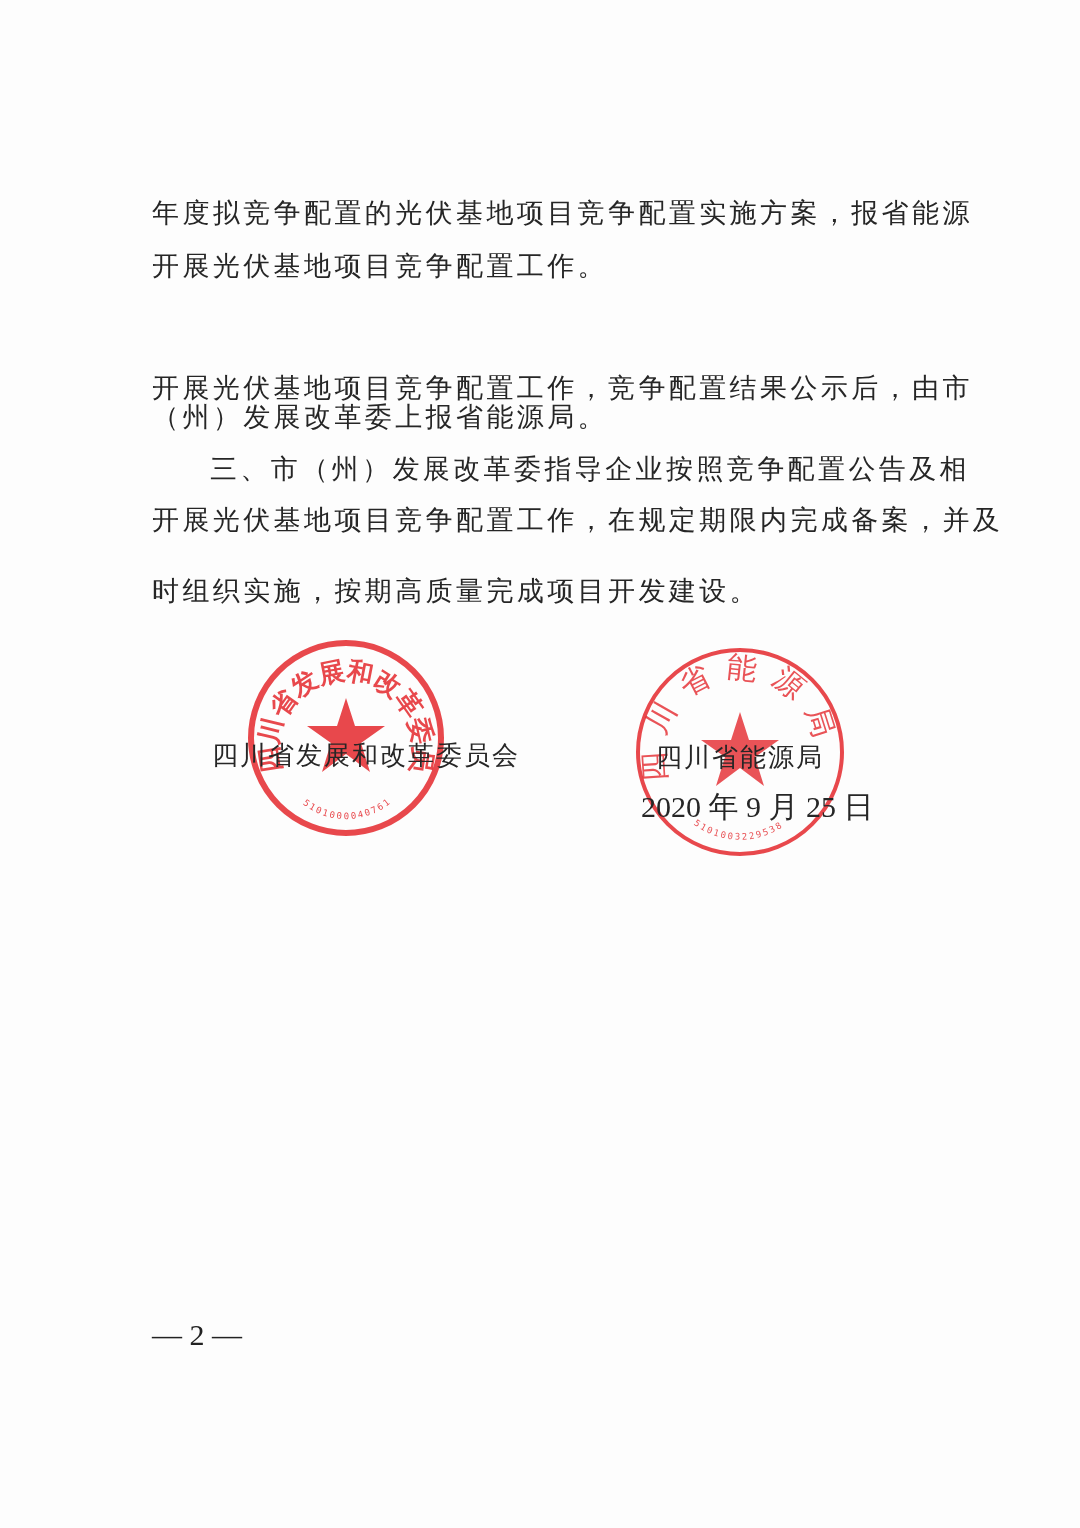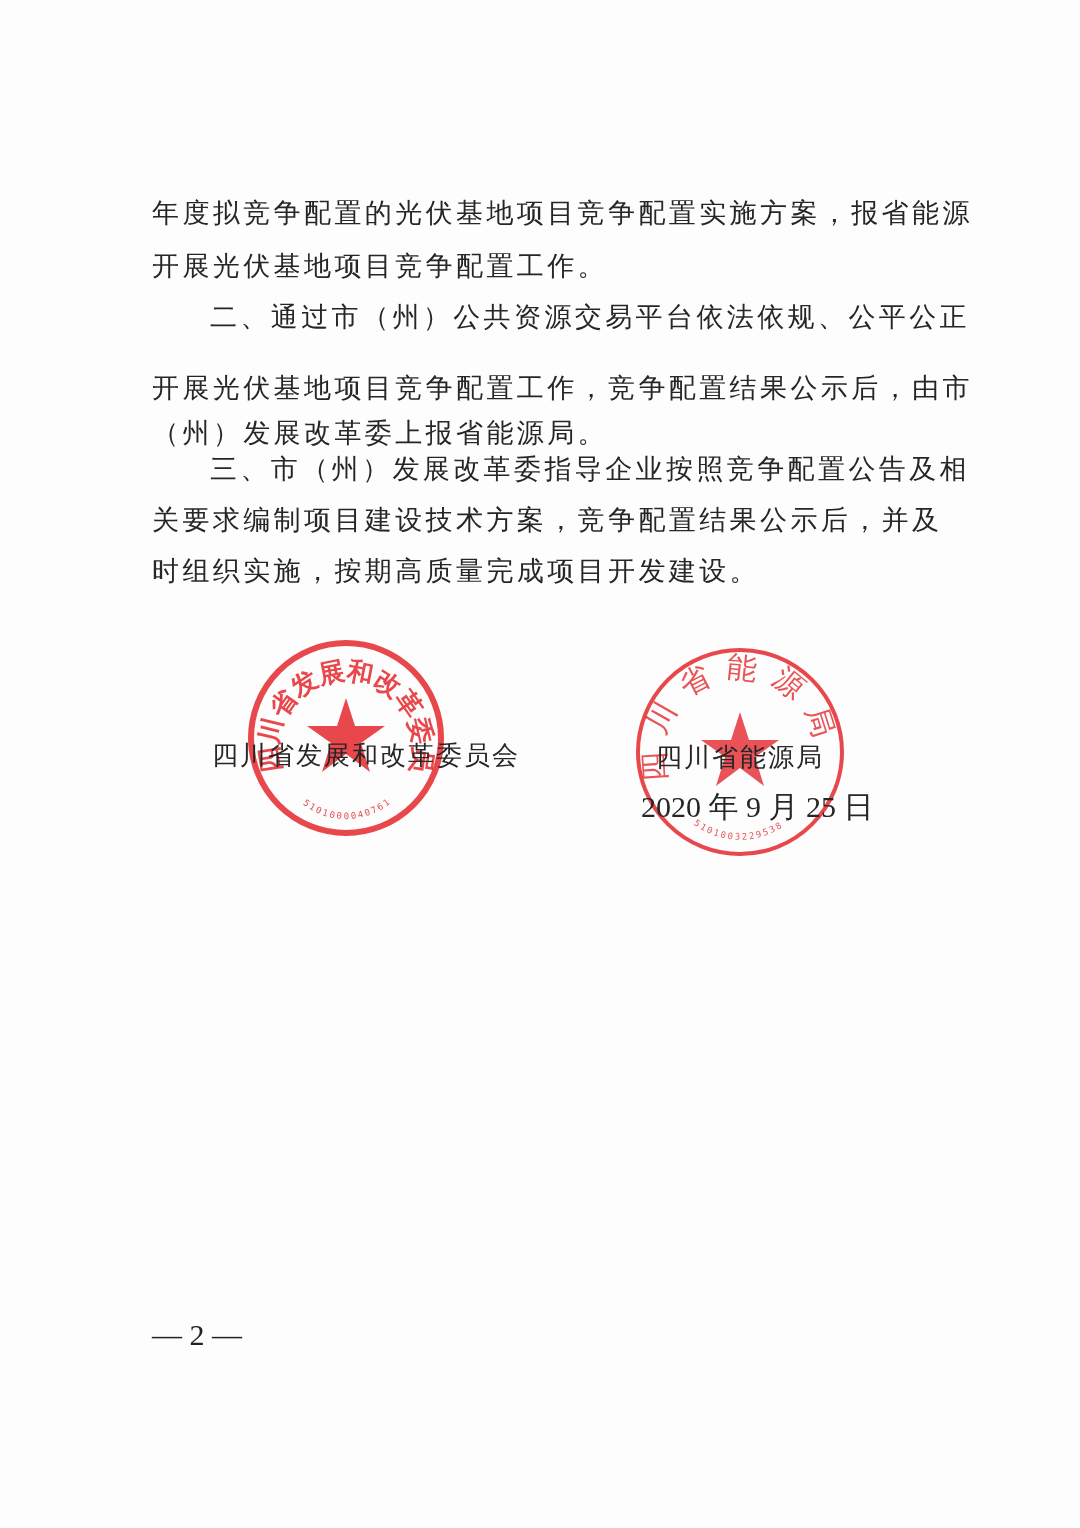--- a/index.html
+++ b/index.html
@@ -55,27 +55,26 @@
     }
   </style>
 </head>
 <body>
 
 <div class="page">
 
   <div class="line" style="top:196px">年度拟竞争配置的光伏基地项目竞争配置实施方案，报省能源</div>
   <div class="line" style="top:249px">开展光伏基地项目竞争配置工作。</div>
 
-  <div class="line indent" style="top:300px">二、通过市（州）公共资源交易平台依法依规、公平公正</div>
   <div class="line" style="top:371px">开展光伏基地项目竞争配置工作，竞争配置结果公示后，由市</div>
-  <div class="line" style="top:416px">（州）发展改革委上报省能源局。</div>
+  <div class="line" style="top:400px">（州）发展改革委上报省能源局。</div>
 
   <div class="line indent" style="top:452px">三、市（州）发展改革委指导企业按照竞争配置公告及相</div>
-  <div class="line" style="top:503px">关要求编制项目建设技术方案，竞争配置结果公示后，并及</div>
-  <div class="line" style="top:554px">时组织实施，按期高质量完成项目开发建设。</div>
+  <div class="line" style="top:503px">开展光伏基地项目竞争配置工作，在规定期限内完成备案，并及</div>
+  <div class="line" style="top:574px">时组织实施，按期高质量完成项目开发建设。</div>
 
   <div class="seal" style="left:248px; top:640px; width:196px; height:196px;">
     <svg width="184" height="184" viewBox="0 0 184 184">
       <polygon points="92,52 101,80 131,80 107,97 116,126 92,108 68,126 77,97 53,80 83,80" fill="rgba(228,40,45,0.85)"></polygon>
       <path id="arcL" d="M 30 130 A 68 68 0 1 1 154 130" fill="none"></path>
       <text font-size="26" fill="rgba(228,40,45,0.85)" font-family="DejaVu Sans, sans-serif" font-weight="bold">
         <textPath href="#arcL" startOffset="2%">四川省发展和改革委员会</textPath>
       </text>
       <path id="arcLb" d="M 40 150 A 70 70 0 0 0 144 150" fill="none"></path>
       <text font-size="9" fill="rgba(228,40,45,0.85)" font-family="DejaVu Sans Mono, monospace" letter-spacing="2">

